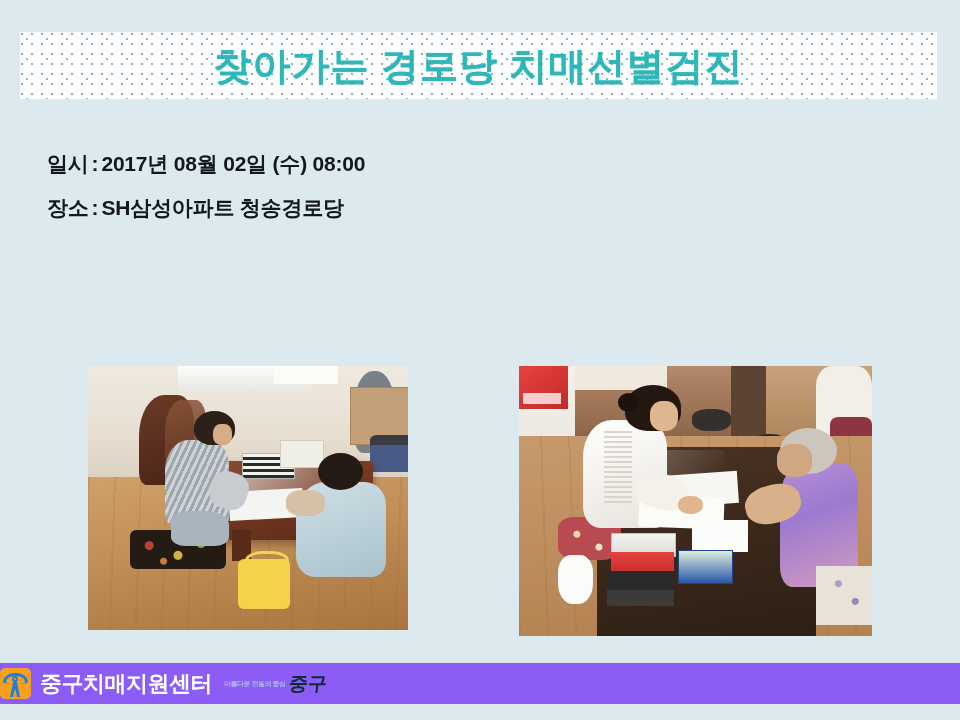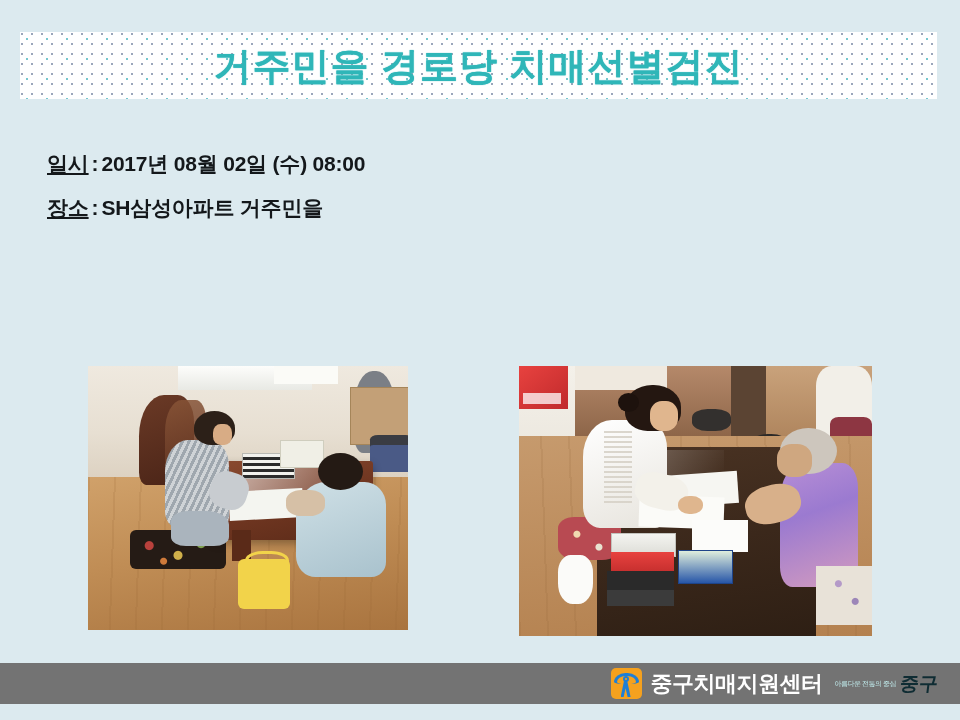--- a/index.html
+++ b/index.html
@@ -53,21 +53,20 @@
   .info-line {
     font-size: 21px;
     font-weight: bold;
     color: #14181b;
     line-height: 44px;
     white-space: nowrap;
     letter-spacing: -0.2px;
   }
   .info-label {
     display: inline;
-    text-decoration: underline;
   }
   .info-sep {
     display: inline;
     padding: 0 3px;
   }
   .info-value {
     display: inline;
   }
 
   
@@ -184,24 +183,23 @@
                    radial-gradient(circle at 40% 30%, #b49ac8 3px, transparent 4px),
                    radial-gradient(circle at 70% 60%, #9c86b8 3px, transparent 4px); }
 
   
   .footer-bar {
     position: absolute;
     left: 0;
     top: 663px;
     width: 960px;
     height: 41px;
-    background: #737373;
+    background: #8b5cf6;
     display: flex;
     align-items: center;
-    justify-content: flex-end;
   }
   .footer-inner {
     display: flex;
     align-items: center;
     margin-right: 22px;
   }
   .logo-mark {
     width: 31px;
     height: 31px;
     border-radius: 5px;
@@ -271,31 +269,31 @@
     font-family: "DejaVu Serif", serif;
     line-height: 1;
     white-space: nowrap;
     transform: skewX(-7deg);
   }
 </style>
 </head>
 <body>
 
 <div class="title-banner">
-  <div class="title-text">거주민을 경로당 치매선별검진</div>
+  <div class="title-text">찾아가는 경로당 치매선별검진</div>
 </div>
 
 <div class="info-block">
 
   <div class="info-line">
     <span class="info-label">일시</span><span class="info-sep">:</span><span class="info-value">2017년 08월 02일 (수) 08:00</span>
   </div>
 
   <div class="info-line">
-    <span class="info-label">장소</span><span class="info-sep">:</span><span class="info-value">SH삼성아파트 거주민을</span>
+    <span class="info-label">장소</span><span class="info-sep">:</span><span class="info-value">SH삼성아파트 청송경로당</span>
   </div>
 
 
 </div>
 
 <div class="photo photo-left">
   <div class="ph-layer l-wall"></div>
   <div class="ph-layer l-window"></div>
   <div class="ph-layer l-window2"></div>
   <div class="ph-layer l-floor"></div>

